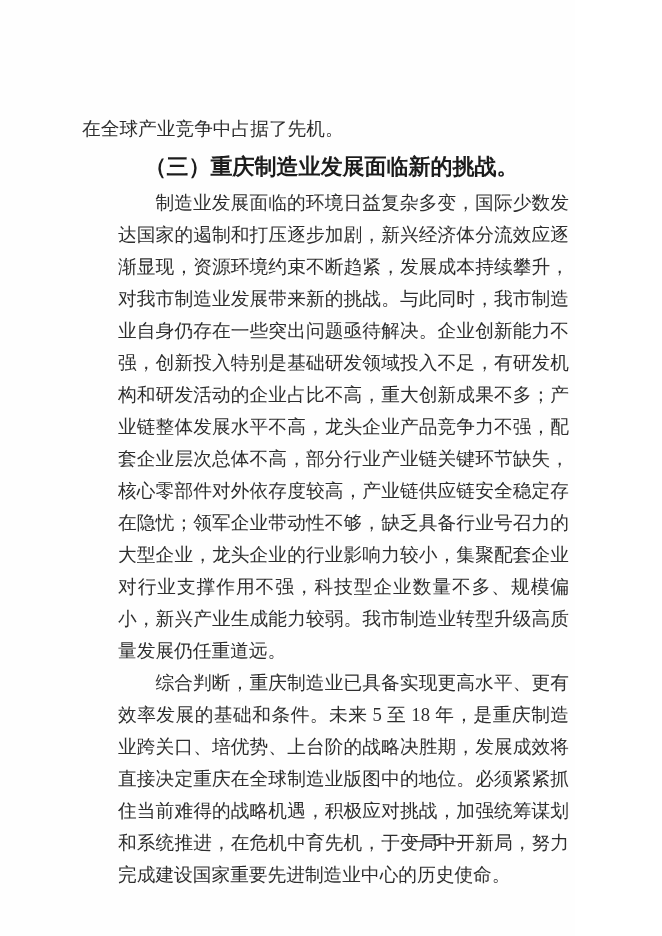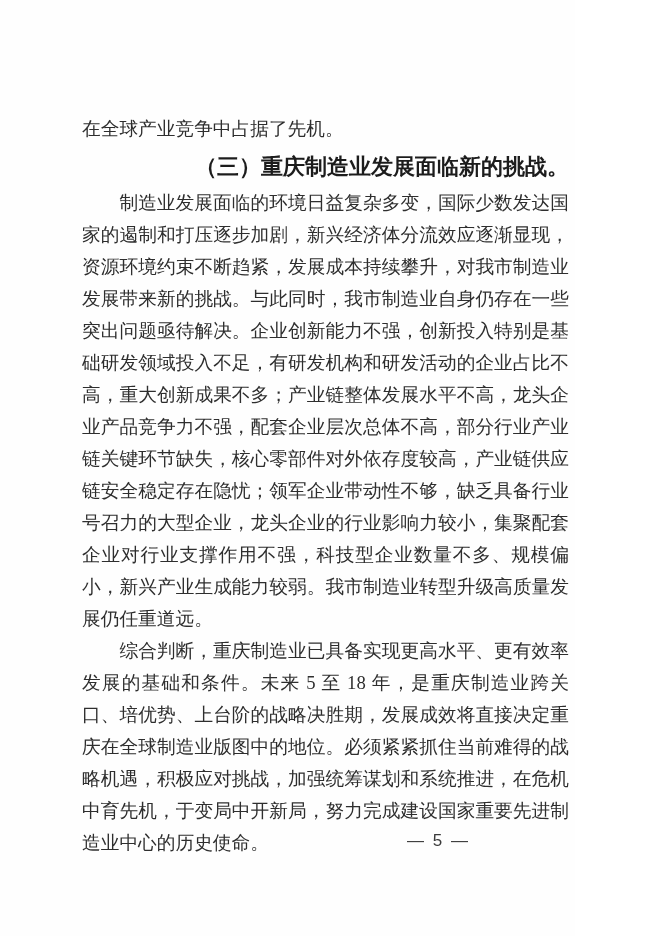--- a/index.html
+++ b/index.html
@@ -27,30 +27,31 @@
     font-size: 18.7px;
     line-height: 32px;
     text-align: justify;
     margin: 0;
   }
   .continuation {
     text-indent: 0;
   }
   .para {
     text-indent: 2em;
+    margin-left: 36px;
   }
   .section-heading {
     font-family: "Liberation Sans", sans-serif;
     font-weight: 700;
     font-size: 22px;
     line-height: 37px;
     color: #1c1c1c;
     margin: 3px 0 2px 0;
     text-indent: 12px;
-    text-align: right;
+    text-align: center;
   }
   .next-section-heading {
     font-family: "Liberation Serif", serif;
     font-weight: 700;
     font-size: 19.5px;
     line-height: 32px;
     color: #2a2a2a;
     margin: 4px 0 0 0;
     text-indent: 16px;
     text-align: left;

